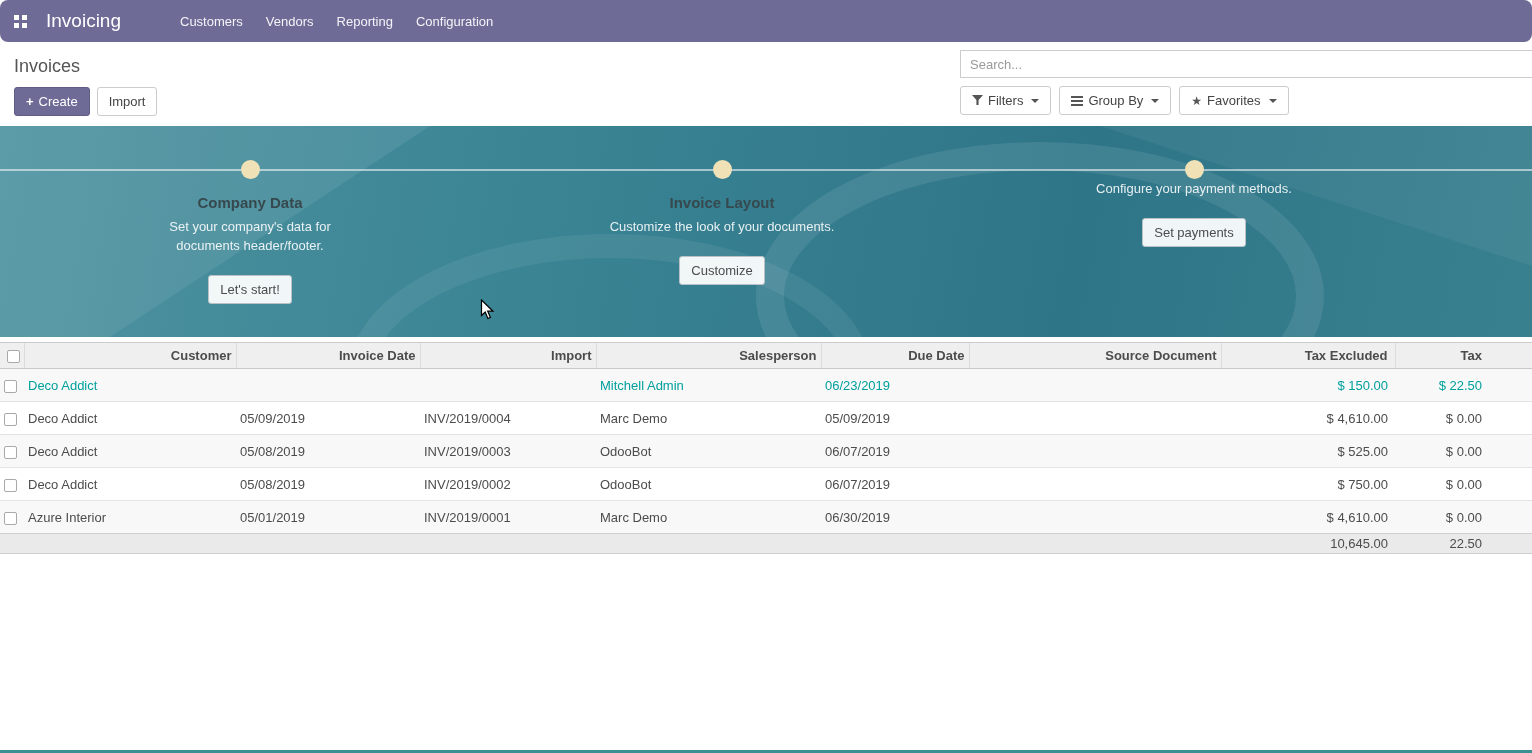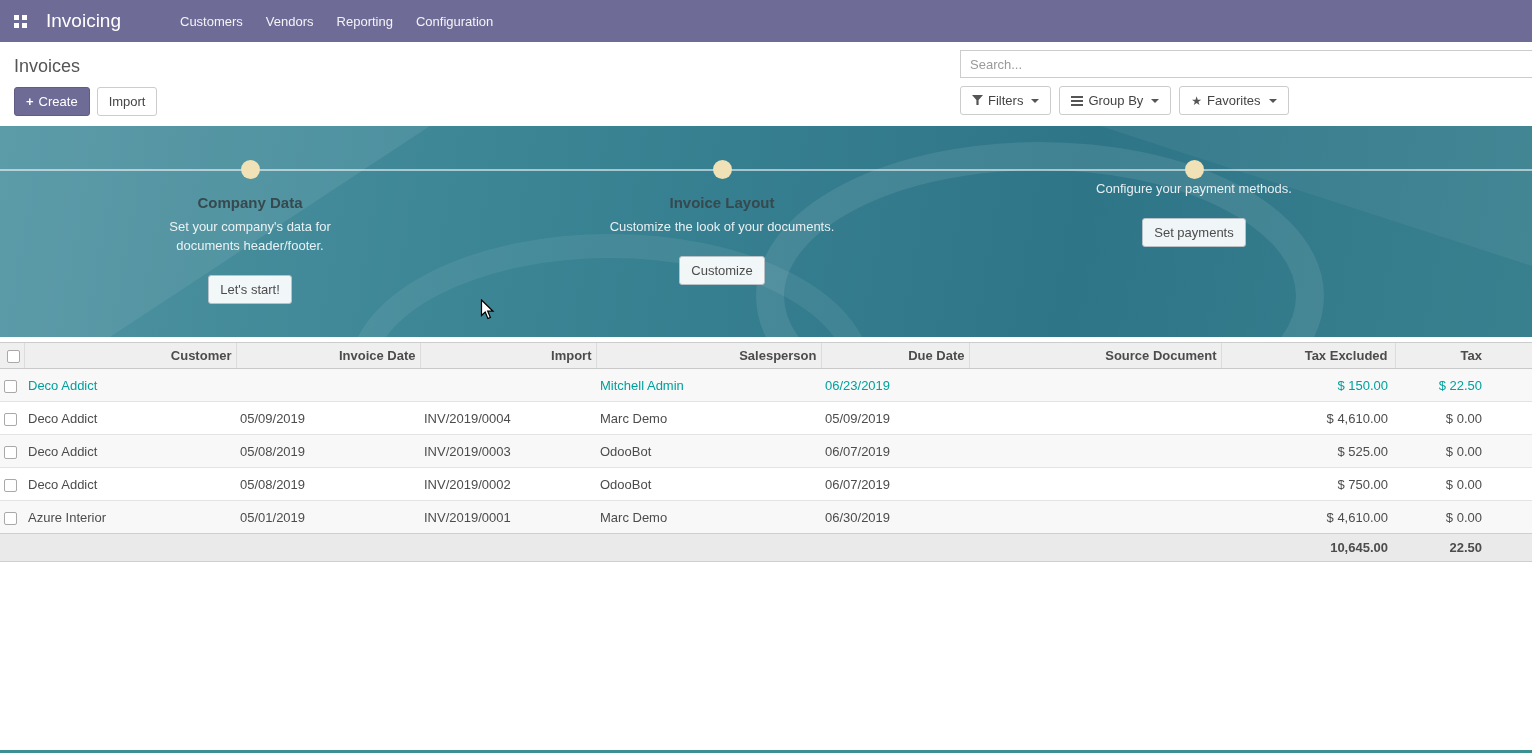--- a/index.html
+++ b/index.html
@@ -3,21 +3,21 @@
 <meta charset="utf-8">
 <style>
   * { box-sizing: border-box; }
   html,body { margin:0; padding:0; }
   body {
     width:1532px; height:753px; overflow:hidden; position:relative;
     font-family:"Liberation Sans", sans-serif; background:#fff; font-size:13px; color:#4c4c4c;
   }
 
   
-  .navbar { height:42px; background:#6e6b97; display:flex; align-items:center; padding:0 16px 0 8px; color:#fff; }
+  .navbar { height:42px; background:#6e6b97; display:flex; align-items:center; padding:0 16px 0 8px; color:#fff;border-radius:8px; }
   .apps-icon { width:24px; height:24px; display:flex; align-items:center; justify-content:center; cursor:pointer; margin-right:14px; }
   .grid2 { display:grid; grid-template-columns:5px 5px; grid-gap:3px; }
   .grid2 span { width:5px; height:5px; background:#fff; display:block; }
   .app-name { font-size:19px; color:#fff; cursor:pointer; }
   .nav-menus { display:flex; margin-left:57px; gap:19px; }
   .nav-menus .menu-item { font-size:13px; color:rgba(255,255,255,0.92); cursor:pointer; padding:4px 2px; }
 
   
   .control { display:flex; justify-content:space-between; padding:8px 0 10px 14px; }
   .breadcrumb { font-size:18px; color:#555; margin:6px 0 10px; }
@@ -63,21 +63,21 @@
   }
   thead th:first-child { border-left:none; }
   th.num, td.num { text-align:right; }
   th.col-tax, td.col-tax { padding-right:50px; }
   th.col-taxexcl, td.col-taxexcl { padding-right:7px; }
   tbody td { height:33px; padding:0 4px; border-top:1px solid #e3e3e3; white-space:nowrap; overflow:hidden; }
   tbody tr:first-child td { border-top:none; }
   tbody tr:nth-child(odd) { background:#f8f8f8; }
   tbody tr { cursor:pointer;border-radius:13px; }
   tr.draft td { color:#00a09d; }
-  tfoot td { height:28px; background:#eaeaea; border-top:1px solid #cfcfcf; border-bottom:1px solid #cfcfcf; font-weight:bold; }
+  tfoot td { height:20px; background:#eaeaea; border-top:1px solid #cfcfcf; border-bottom:1px solid #cfcfcf; font-weight:normal; }
   .cb { display:inline-block; width:13px; height:13px; border:1px solid #a9a9a9; background:#fff; border-radius:2px; vertical-align:middle; cursor:pointer; }
 
   
   .cursor { position:absolute; left:480px; top:299px; z-index:50; }
   .bottom-line { position:absolute; left:0; right:0; bottom:0; height:3px; background:#3d9092; }
 </style>
 </head>
 <body>
 
 <div class="navbar">

